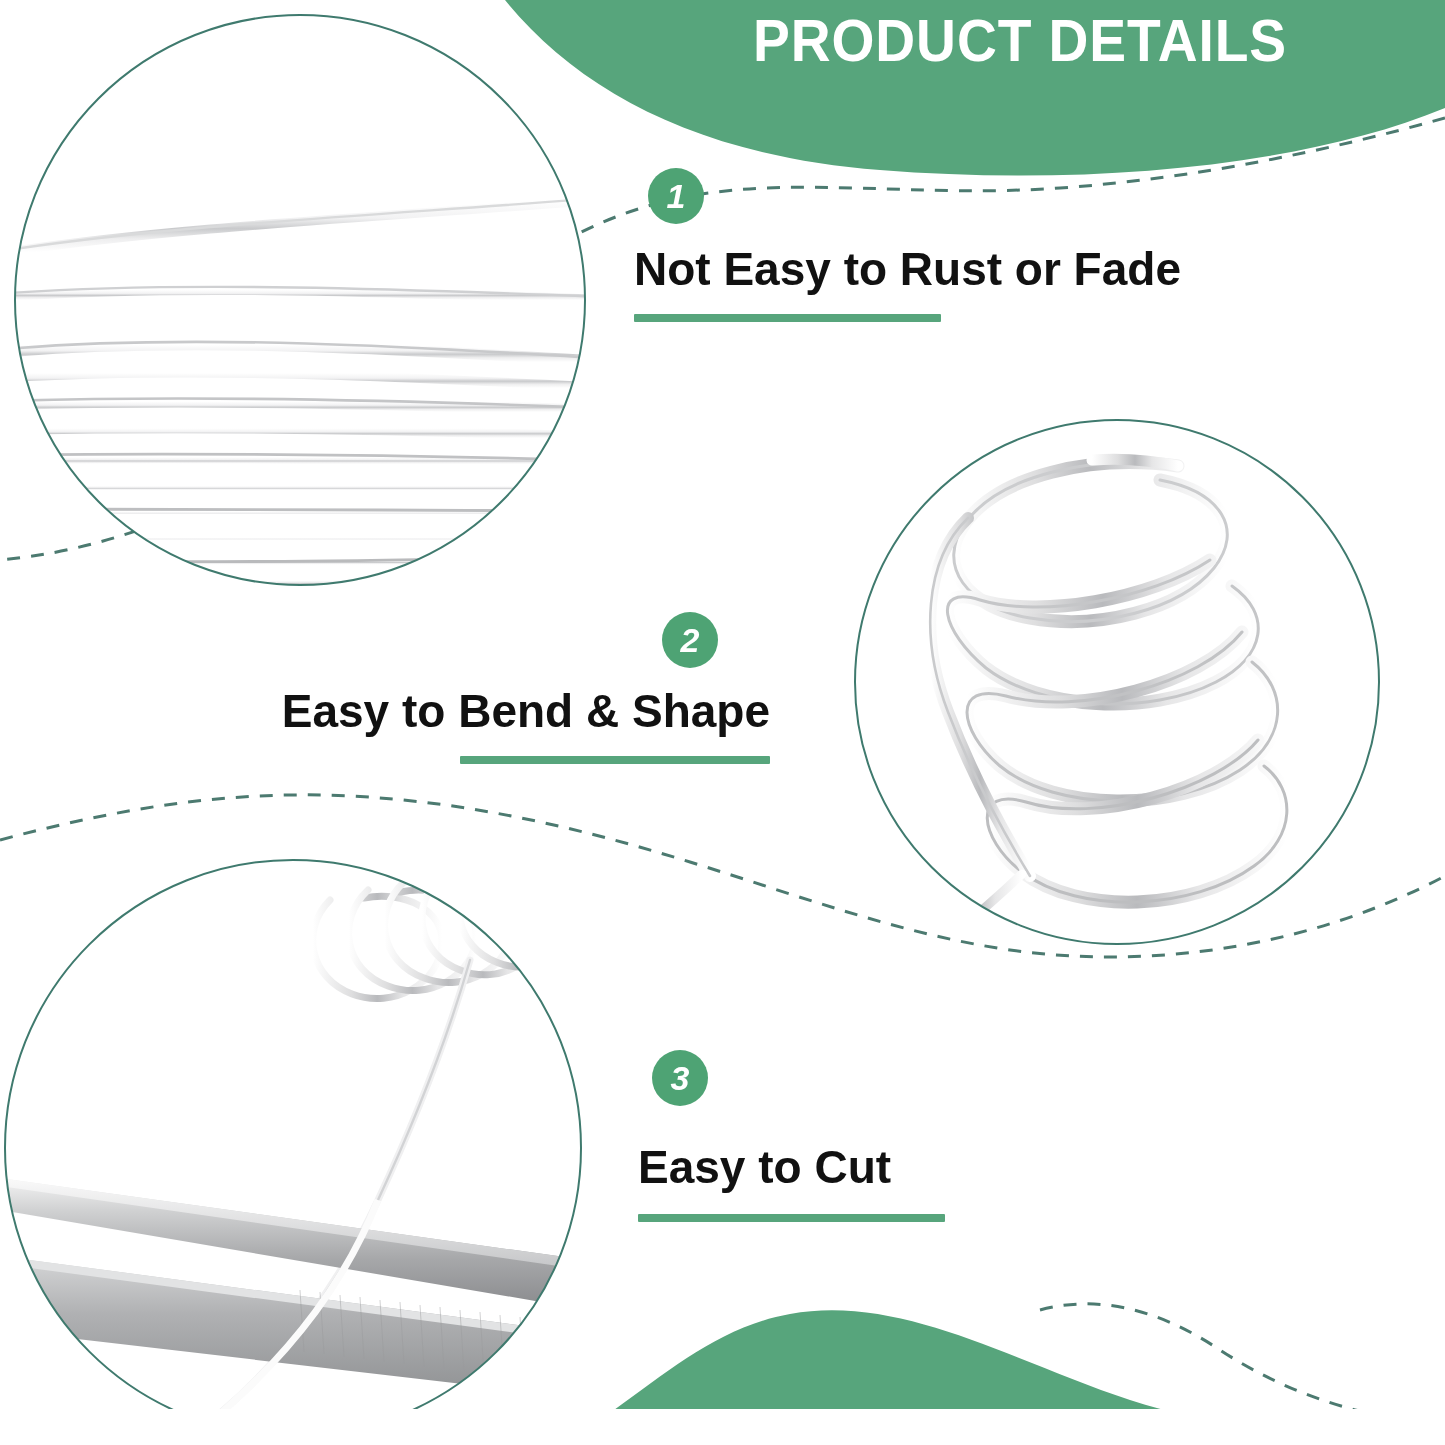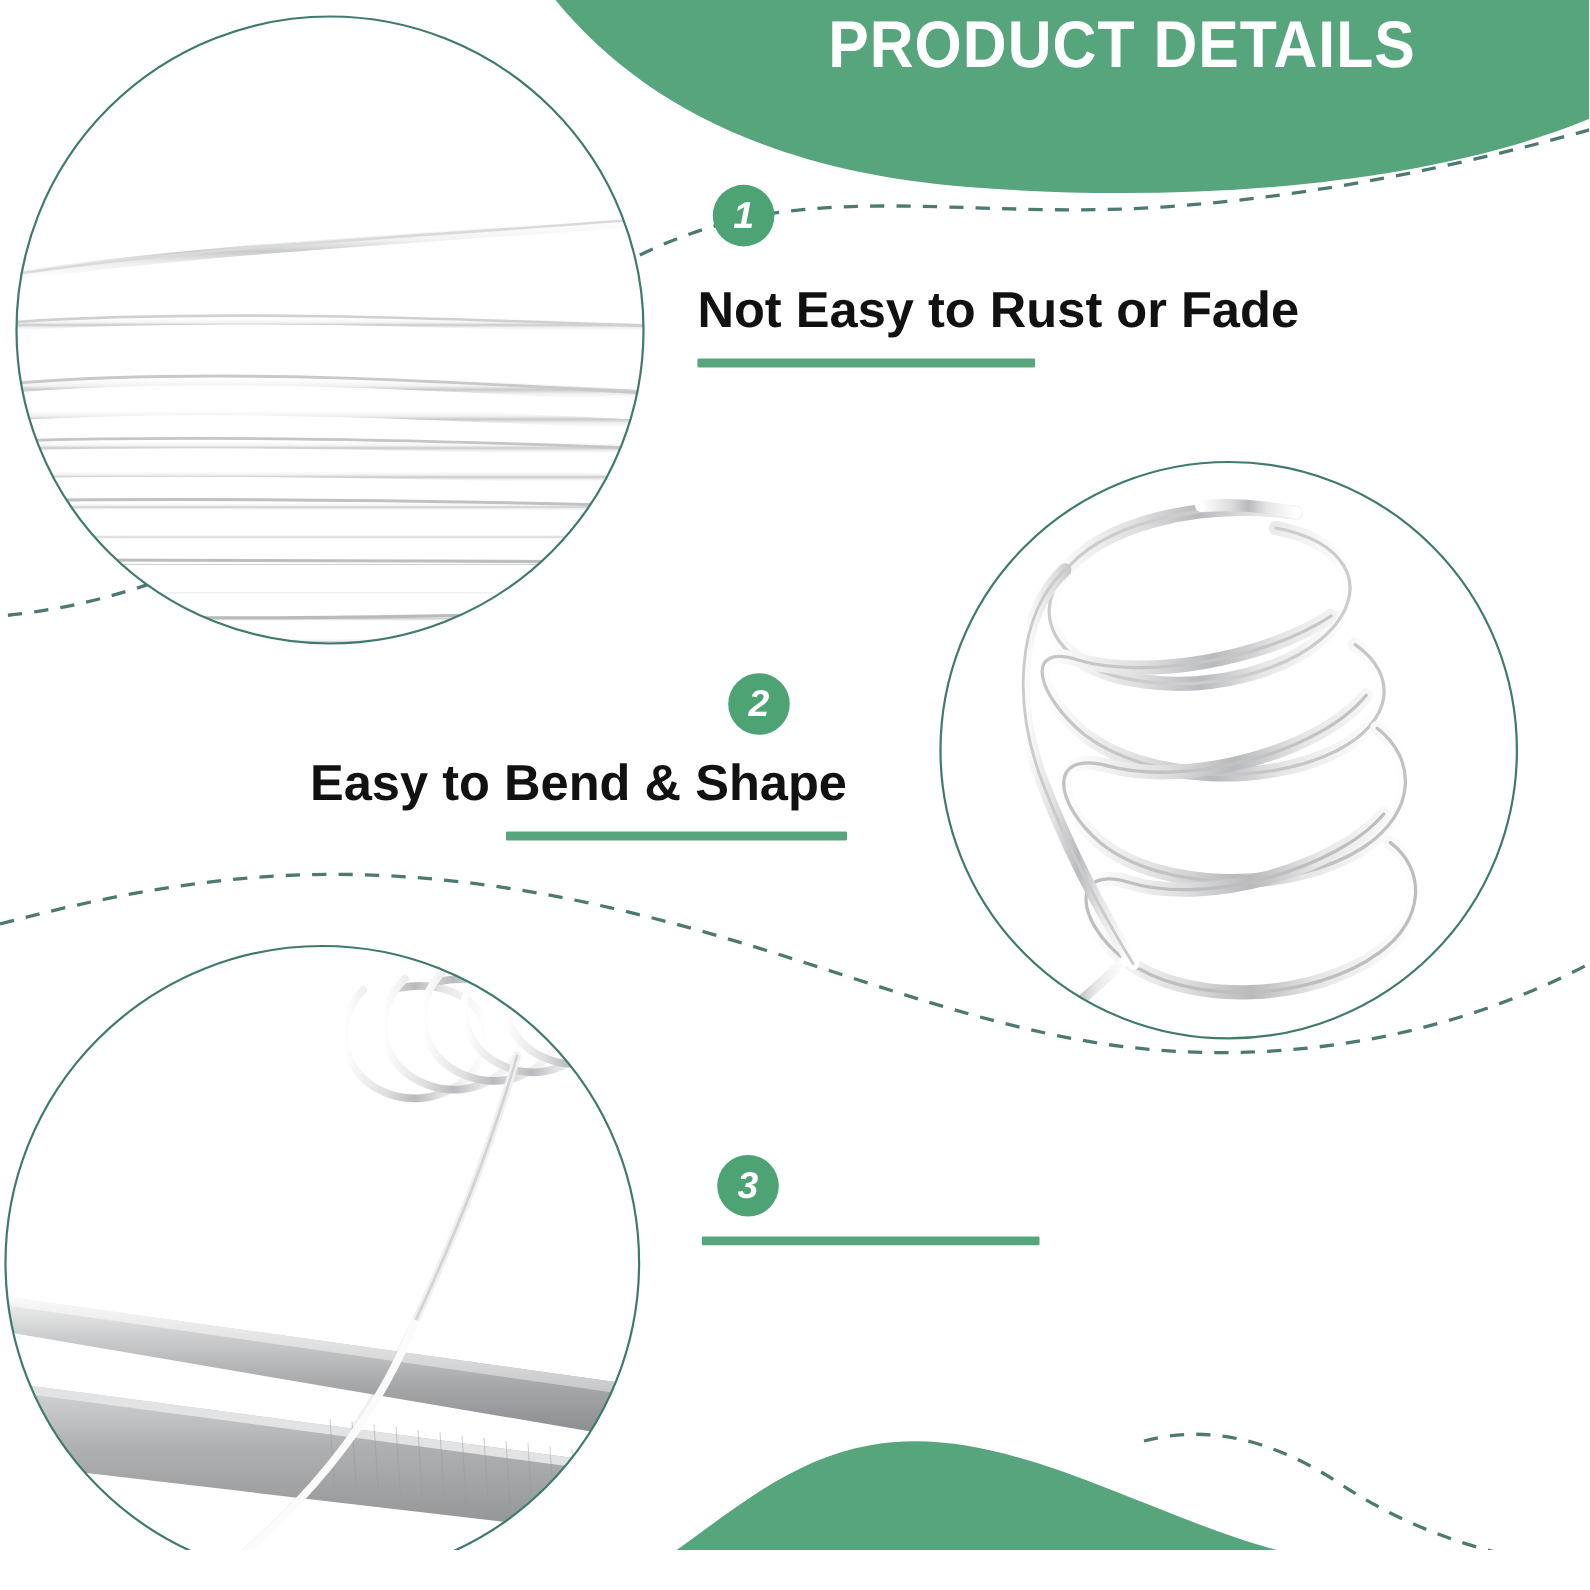--- a/index.html
+++ b/index.html
@@ -68,21 +68,21 @@
     white-space: nowrap;
     font-family: "Liberation Sans", sans-serif;
   }
   .underline {
     height: 8px;
     background: #57a57c;
     border-radius: 1px;
   }
   #feature-1 { left: 634px; top: 168px; text-align: left; }
   #feature-1 .badge { margin-left: 14px; }
-  #feature-1 .feature-title { margin-top: 28px; }
+  #feature-1 .feature-title { margin-top: 16px; }
   #feature-1 .underline { width: 307px; margin-top: 16px; }
 
   #feature-2 { left: 252px; top: 612px; width: 518px; text-align: right; }
   #feature-2 .badge { margin-left: auto; margin-right: 52px; }
   #feature-2 .feature-title { margin-top: 14px; }
   #feature-2 .underline { width: 310px; margin-left: auto; margin-top: 16px; }
 
   #feature-3 { left: 638px; top: 1050px; text-align: left; }
   #feature-3 .badge { margin-left: 14px; }
   #feature-3 .feature-title { margin-top: 32px; }
@@ -267,16 +267,17 @@
   </div>
 
   <div class="feature" id="feature-2">
     <div class="badge">2</div>
     <div class="feature-title">Easy to Bend &amp; Shape</div>
     <div class="underline"></div>
   </div>
 
   <div class="feature" id="feature-3">
     <div class="badge">3</div>
+    <div class="feature-title">Easy to Cut</div>
     <div class="underline"></div>
   </div>
 
 </div>
 
 </body></html>

